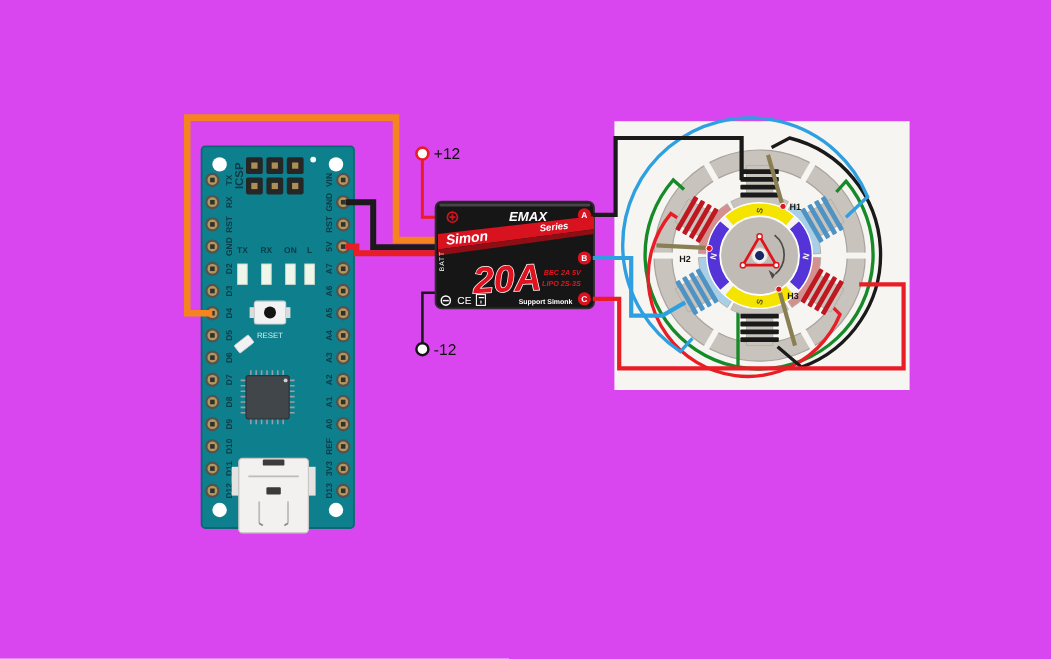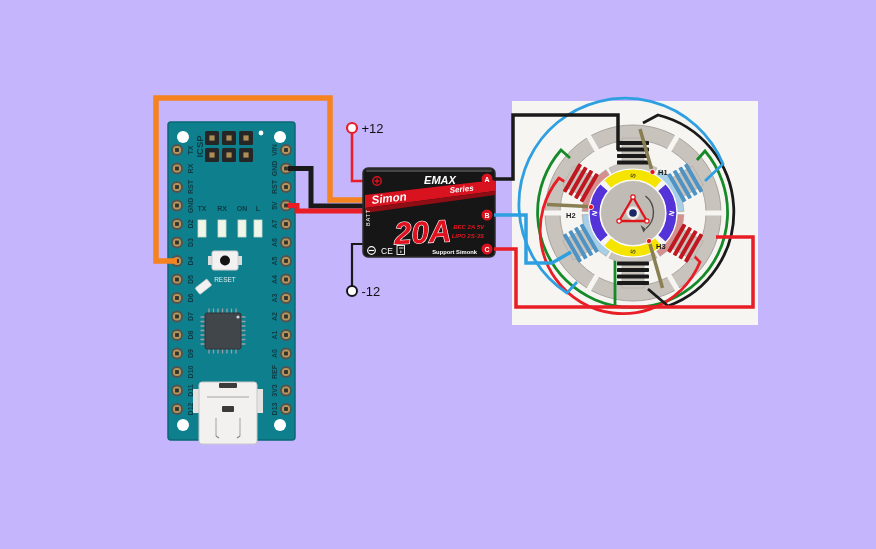--- a/index.html
+++ b/index.html
@@ -1,16 +1,16 @@
 <!DOCTYPE html>
 <html><head>
 <meta charset="utf-8">
 <style>
   html,body{margin:0;padding:0;background:#ffffff;}
-  .canvas{position:relative;width:876px;height:549px;background:#c4b5fd;overflow:hidden;
+  .canvas{position:relative;width:876px;height:549px;background:#d946ef;overflow:hidden;
           font-family:"Liberation Sans", sans-serif;}
   svg text{font-family:"Liberation Sans", sans-serif;}
   .pl{font-size:7px;font-weight:bold;fill:#0d3a44;text-anchor:middle;}
   .ll{font-size:7px;font-weight:bold;fill:#0d3a44;text-anchor:middle;}
   .halllbl{font-size:7.5px;font-weight:bold;fill:#1a1a1a;}
   .maglbl{font-size:7px;font-weight:bold;text-anchor:middle;}
   .termlbl{font-size:7px;font-weight:bold;fill:#ffffff;text-anchor:middle;}
   .pwr{font-size:13px;fill:#101010;}
 </style>
 </head>

